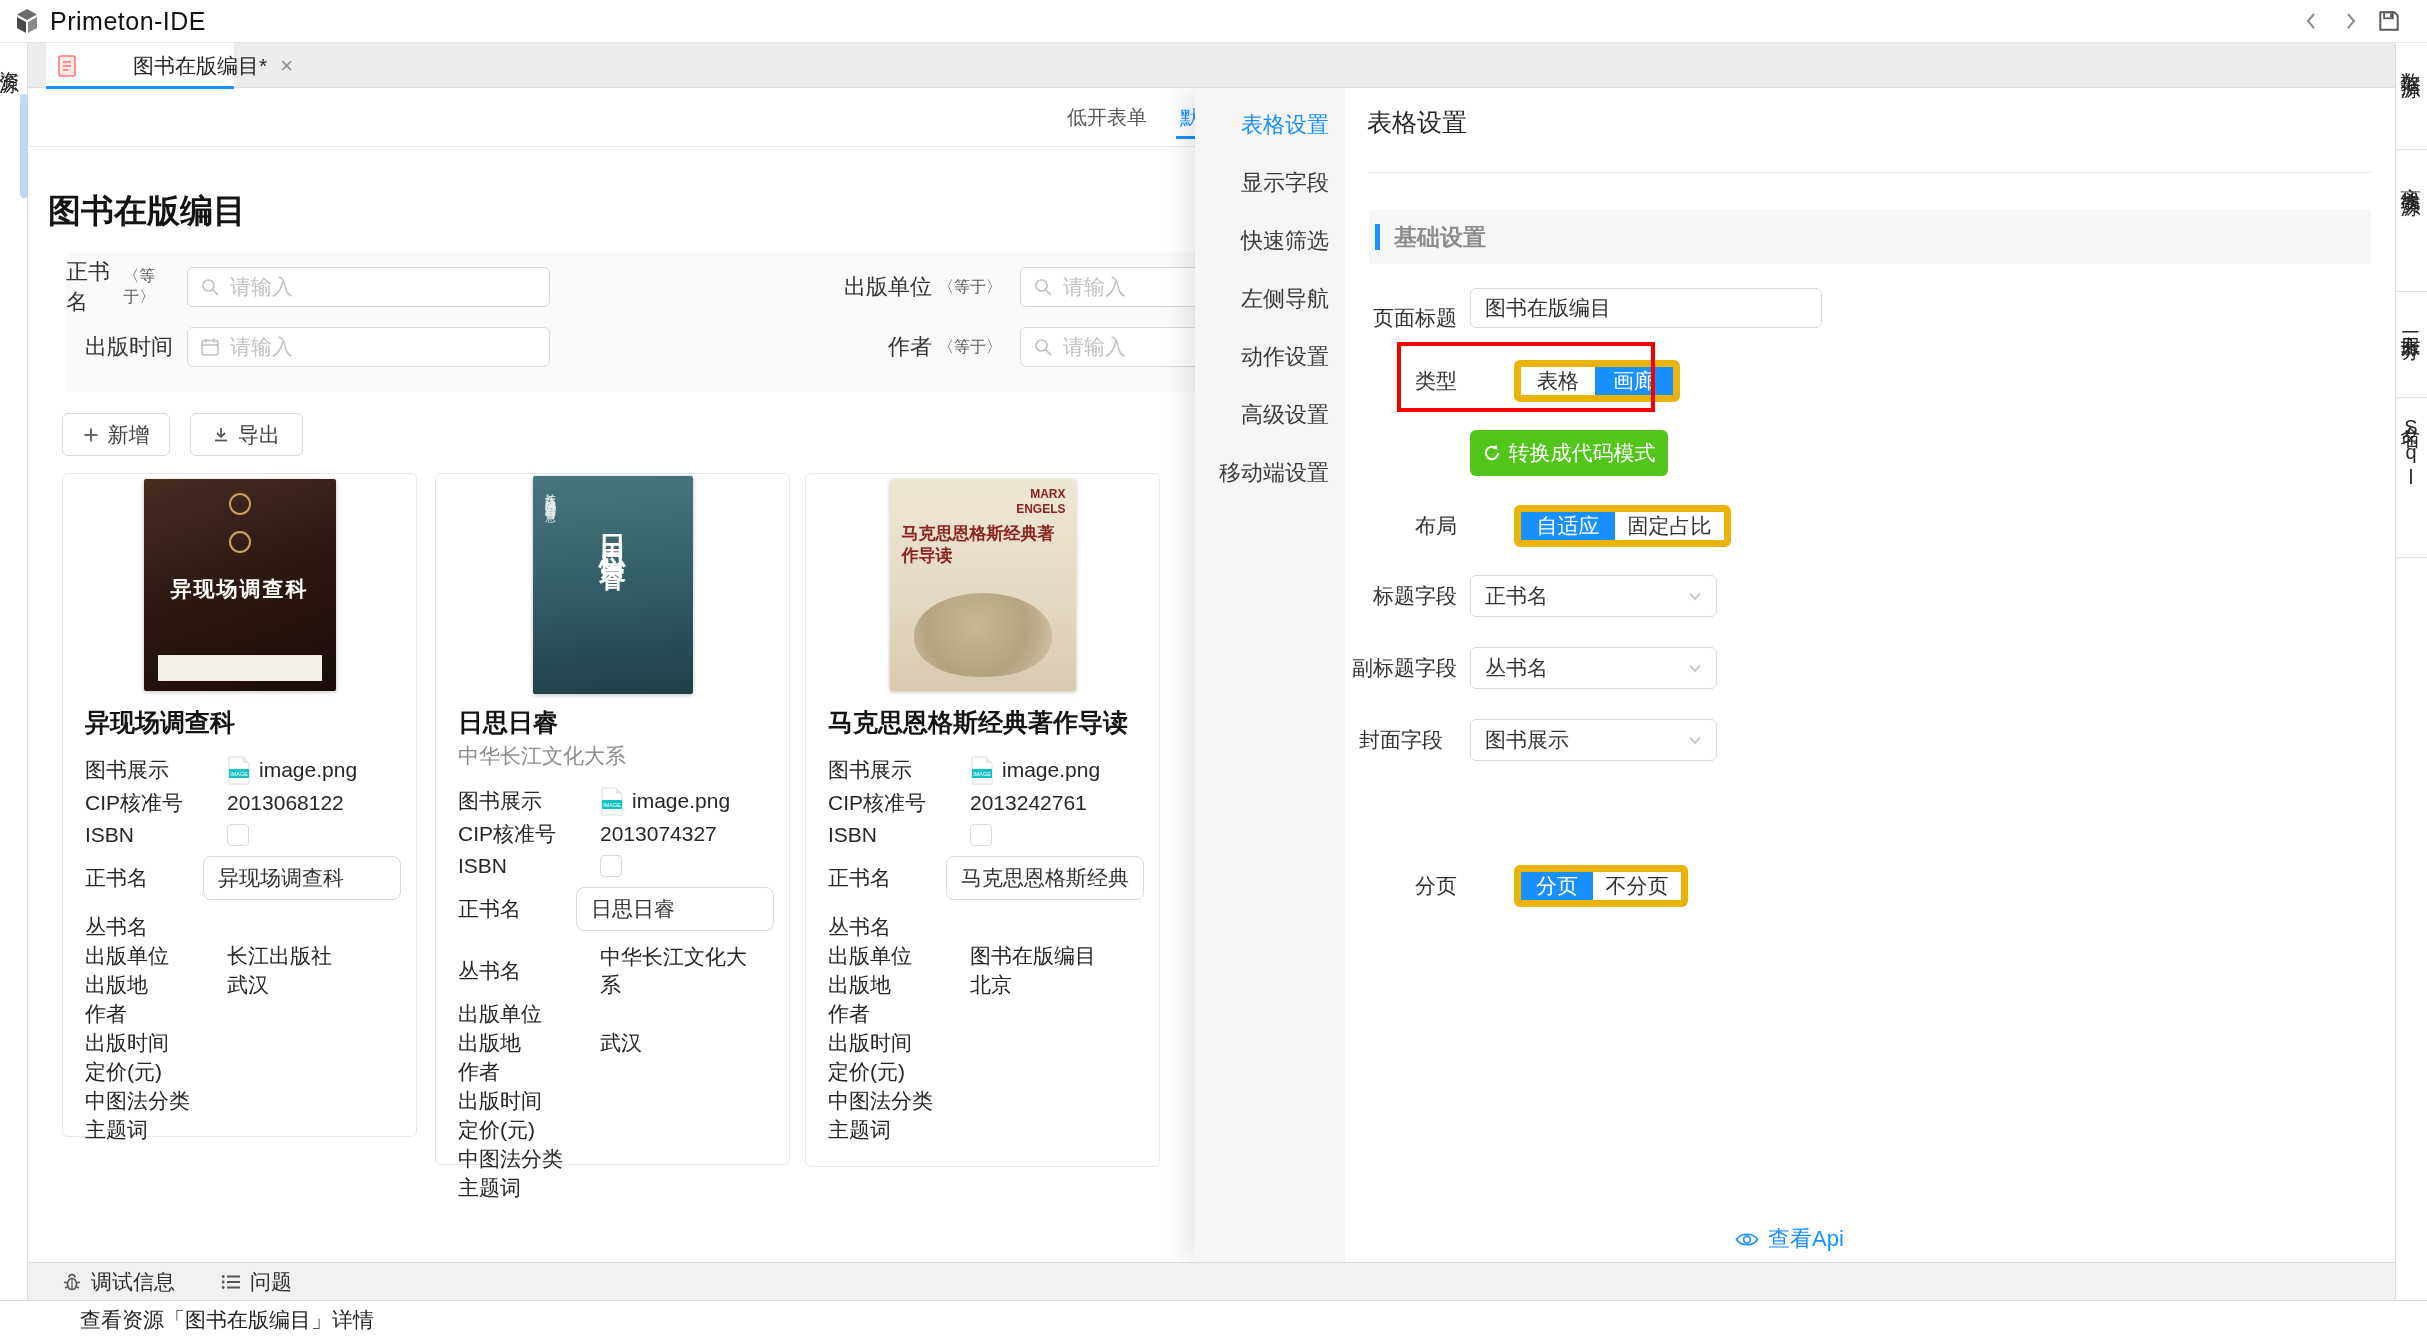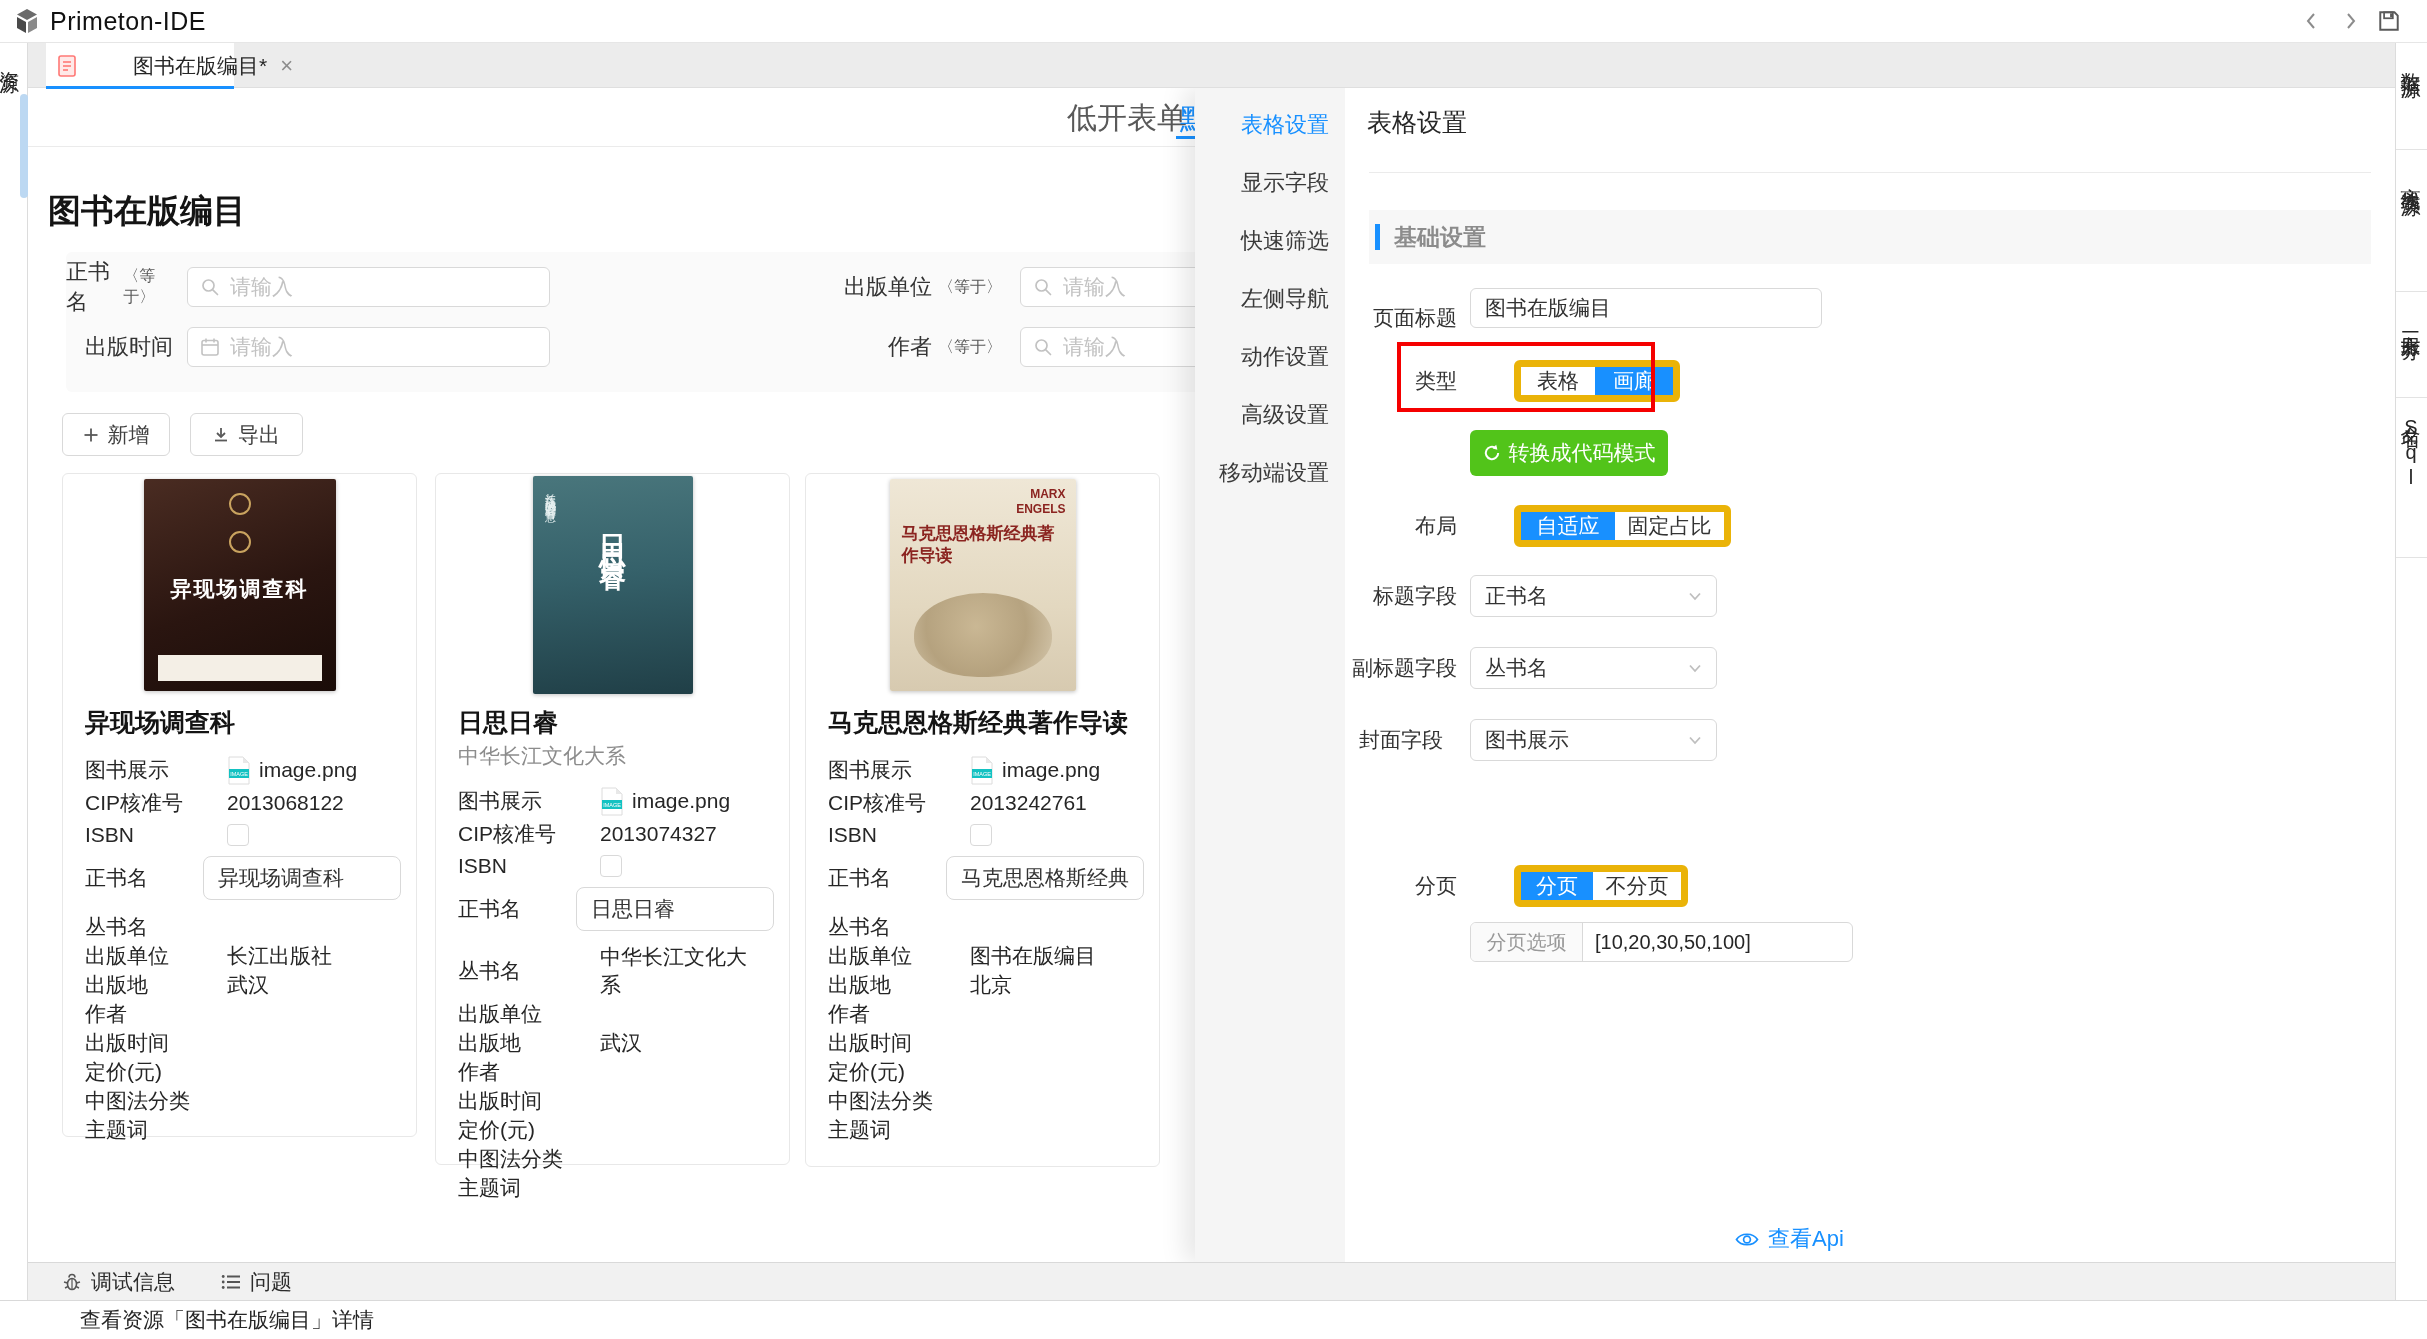--- a/index.html
+++ b/index.html
@@ -26,21 +26,21 @@
 
   
   .tabstrip{position:absolute;left:28px;top:43px;width:2367px;height:45px;background:#ececec;border-bottom:1px solid #dfdfdf;z-index:44;}
   .editor-tab{position:absolute;left:18px;top:0;height:45px;width:188px;background:#fff;display:flex;align-items:center;padding:0 12px;gap:9px;cursor:pointer;}
   .editor-tab .lbl{font-size:21px;color:#262626;white-space:nowrap;margin-left:48px;}
   .editor-tab .close{font-size:22px;color:#8c8c8c;margin-left:4px;line-height:1;}
   .editor-tab .underline{position:absolute;left:0;bottom:-1px;width:100%;height:3px;background:#1890ff;}
 
   
   .viewtabs{position:absolute;left:28px;top:88px;width:2367px;height:59px;background:#fff;border-bottom:1px solid #ebebeb;z-index:5;}
-  .vt{position:absolute;top:0;height:51px;line-height:59px;font-size:30px;cursor:pointer;}
+  .vt{position:absolute;top:0;height:51px;line-height:59px;font-size:20px;cursor:pointer;}
   .vt1{left:1039px;color:#595959;}
   .vt2{left:1152px;color:#1890ff;}
   .vt2 .u{position:absolute;left:-4px;bottom:0;width:48px;height:3px;background:#1890ff;}
 
   
   .page-title{position:absolute;left:48px;top:189px;font-size:33px;font-weight:bold;color:#141414;z-index:4;}
   .searchform{position:absolute;left:66px;top:252px;width:1490px;height:140px;background:#fafafa;border-radius:6px;z-index:4;}
   .srow-label{position:absolute;height:40px;display:flex;align-items:center;justify-content:flex-end;gap:6px;}
   .srow-label .main{font-size:22px;color:#333;}
   .srow-label .op{font-size:16px;color:#595959;}
@@ -577,24 +577,20 @@
         </span>
     </div>
 
 
     <div class="rlabel" style="top:777px;line-height:42px;">分页</div>
     <div class="seg" style="top:777px;">
       <span class="on" style="width:72px;">分页</span>
       <span style="width:88px;">不分页</span>
     </div>
 
-    <div class="igroup">
-      <span class="addon">分页选项</span>
-      <span class="ival">[10,20,30,50,100]</span>
-    </div>
 
     <div class="apilink">
       <span>
           <svg width="24" height="17" viewBox="0 0 24 17">
             <path d="M1.5 8.5 C 6 1.5, 18 1.5, 22.5 8.5 C 18 15.5, 6 15.5, 1.5 8.5 Z" fill="none" stroke="#1890ff" stroke-width="1.7"></path>
             <circle cx="12" cy="8.5" r="3.4" fill="none" stroke="#1890ff" stroke-width="1.7"></circle>
           </svg>
         </span>
       <span>查看Api</span>
     </div>

